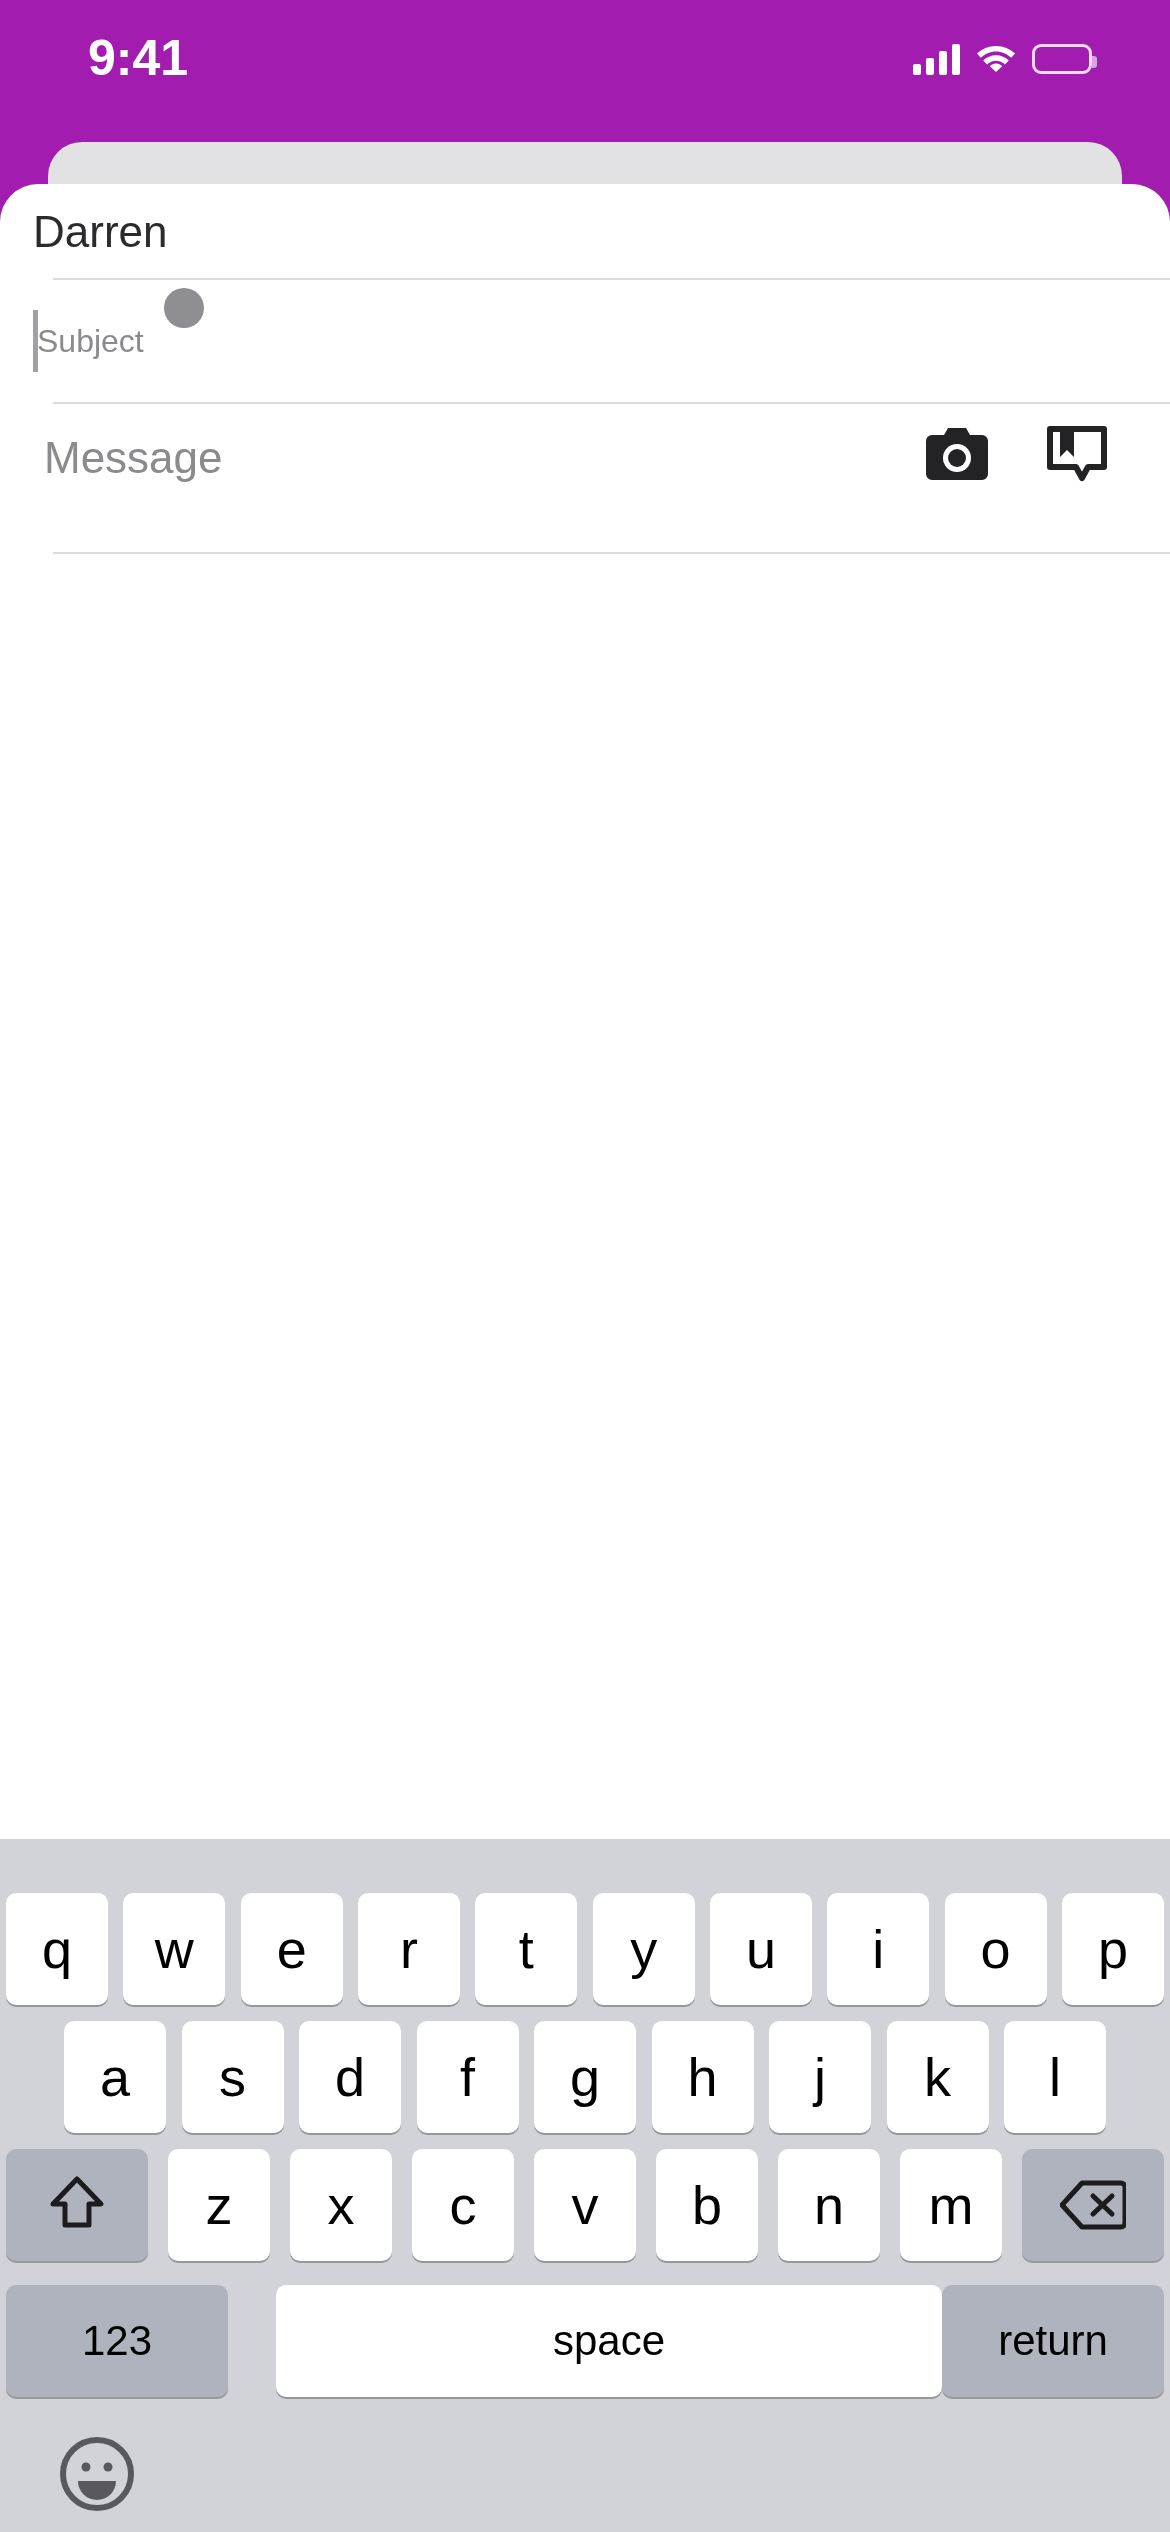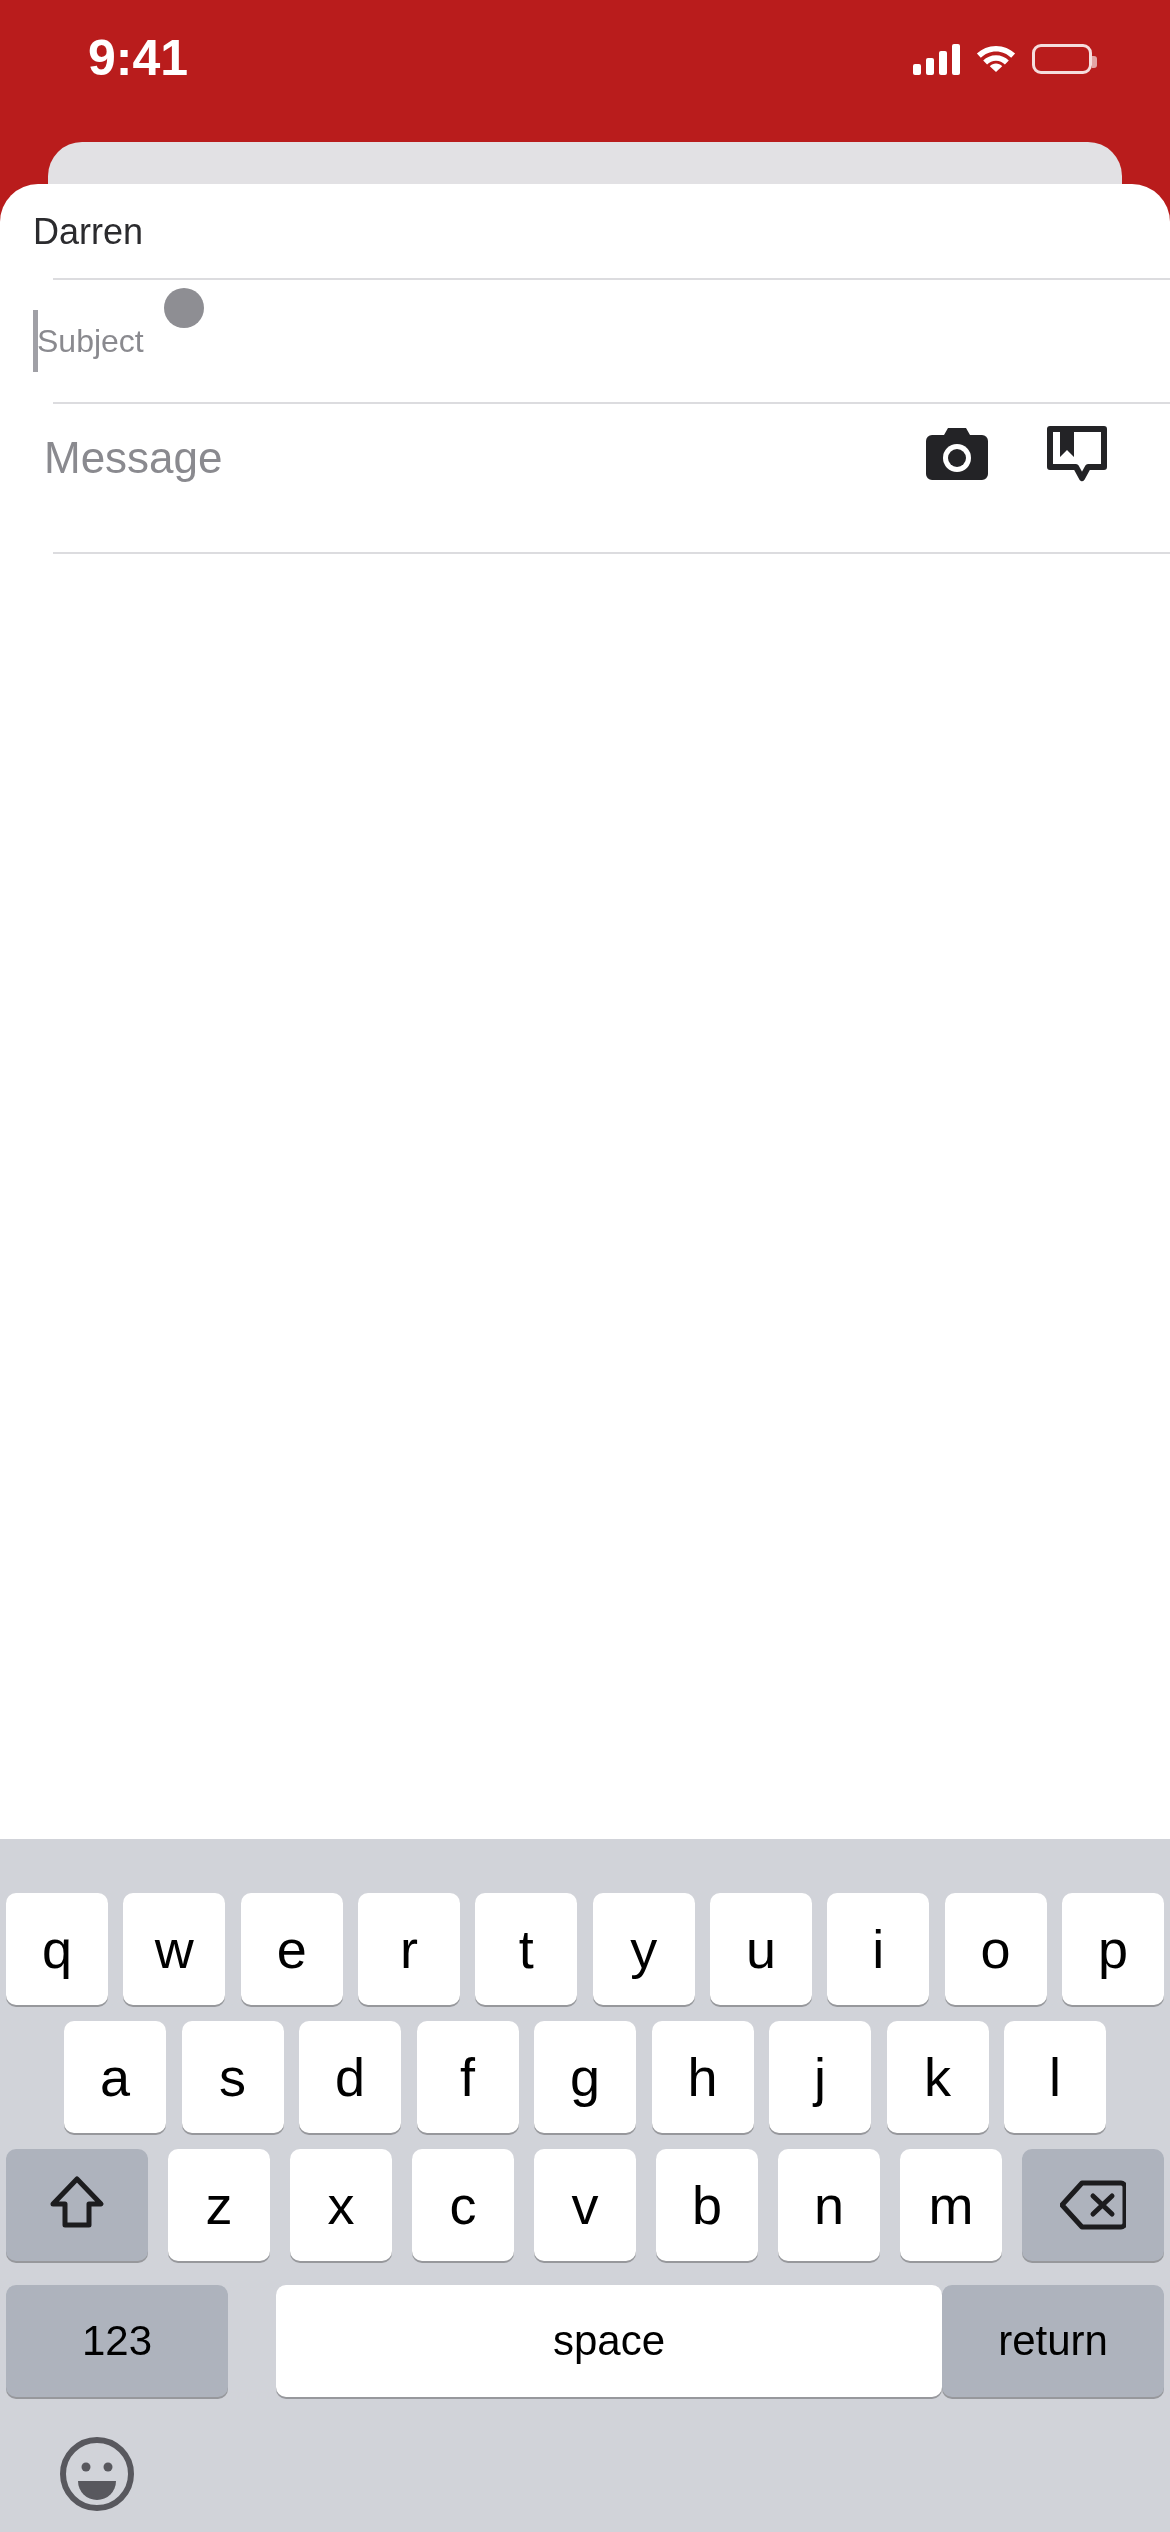--- a/index.html
+++ b/index.html
@@ -2,21 +2,21 @@
 <html><head>
 <meta charset="utf-8">
 <style>
   * { margin:0; padding:0; box-sizing:border-box; }
   html, body {
     width:1170px; height:2532px;
     background:#000;
     font-family:"Liberation Sans", sans-serif;
     overflow:hidden;
   }
-  #screen { position:relative; width:1170px; height:2532px; background:#b91c1c; overflow:hidden; }
+  #screen { position:relative; width:1170px; height:2532px; background:#a21caf; overflow:hidden; }
 
   
   #status-bar{ position:absolute; left:0; top:0; width:1170px; height:130px; color:#fff; }
   #status-time{
     position:absolute; left:88px; top:28px; width:220px;
     font-size:50px; font-weight:bold; letter-spacing:0px; line-height:60px;
   }
   #status-right{ position:absolute; right:78px; top:38px; height:42px; display:flex; align-items:center; gap:16px; }
   .sig-bars{ display:flex; align-items:flex-end; gap:5px; height:32px; }
   .sig-bars i{ display:block; width:8px; background:#fff; border-radius:2px; }
@@ -55,21 +55,21 @@
     font-family:"Liberation Sans", sans-serif; cursor:pointer; padding:0;
   }
 
   
   .field-row{ position:relative; width:1170px; }
   .field-row .hairline{
     position:absolute; left:53px; right:0; bottom:0; height:2px; background:#dcdcdf;
   }
   #to-row{ height:96px; }
   #to-value{
-    position:absolute; left:33px; top:22px; font-size:36px; color:#2b2b2e; line-height:52px;
+    position:absolute; left:33px; top:22px; font-size:44px; color:#2b2b2e; line-height:52px;
   }
 
   #subject-row{ height:124px; }
   #subject-caret{
     position:absolute; left:33px; top:30px; width:5px; height:62px; background:#a0a0a6;
   }
   #subject-placeholder{
     position:absolute; left:37px; top:30px; font-size:32px; color:#8a8a8f; line-height:62px;
   }
 

